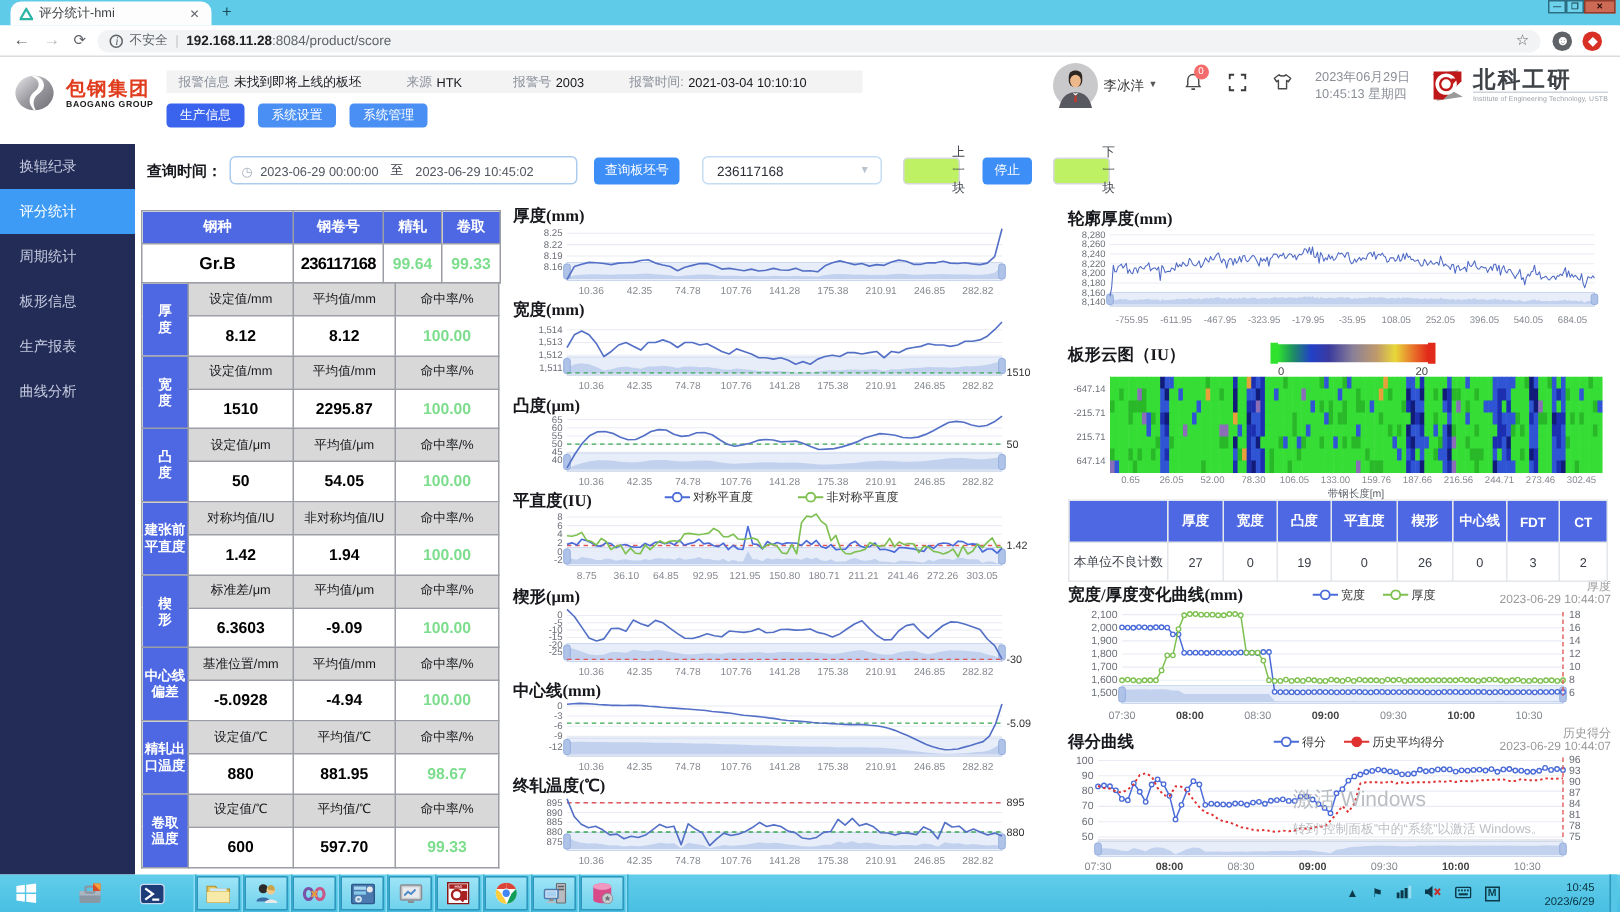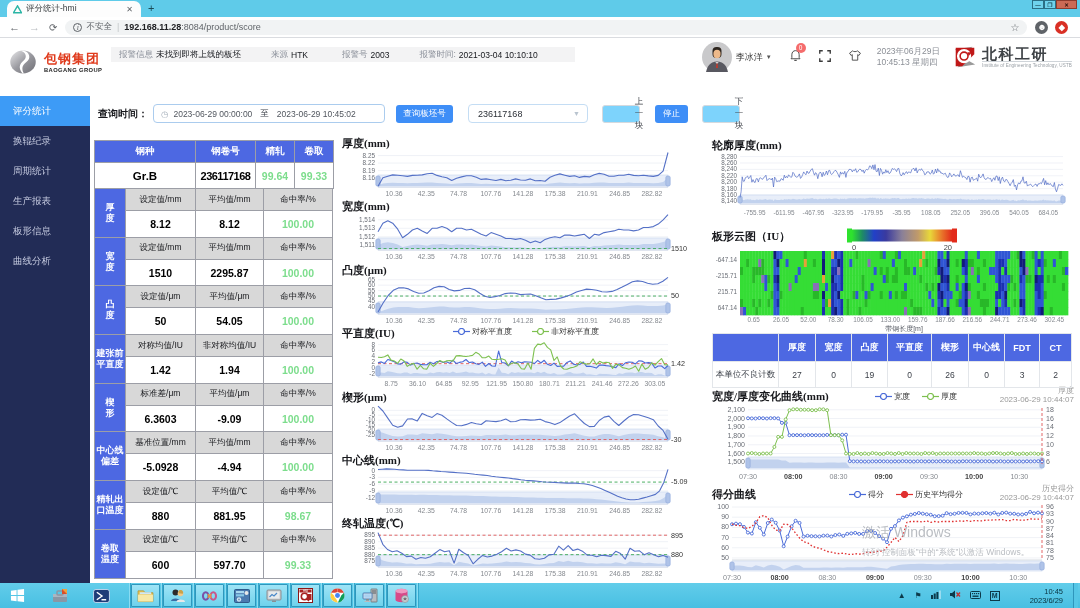--- a/index.html
+++ b/index.html
@@ -74,21 +74,21 @@
 .tb-dateinput { left:63px; top:8px; width:232px; height:19px; border:1px solid #abccee;
   border-radius:4px; background:#fff; display:flex; align-items:center; font-size:8.5px; color:#51565e; }
 .clockic { margin:0 5px 0 7px; color:#a8b2bd; font-size:8.5px; }
 .tb-to { margin:0 8px; color:#3a3f47; }
 .tb-btn-query { left:306px; top:9px; width:57px; height:18px; background:#3e8ef7; border-radius:3px;
   color:#fff; font-size:8.5px; display:flex; align-items:center; justify-content:center; }
 .tb-select { left:378px; top:8px; width:120px; height:19px; border:1px solid #c4ddf4; border-radius:4px;
   background:#fff; display:flex; align-items:center; font-size:9px; color:#2b2f36; }
 .tb-select span.val { margin-left:9px; flex:1; }
 .tb-select .chev { color:#b9c4cf; font-size:7px; margin-right:7px; }
-.tb-btn-plain { top:9px; width:23px; height:18px; background:#7dd3fc; border:1px solid #d5d9de; border-radius:3px;
+.tb-btn-plain { top:9px; width:23px; height:18px; background:#bef264; border:1px solid #d5d9de; border-radius:3px;
   color:#42464d; font-size:8.5px; display:flex; align-items:center; justify-content:center;padding-left:36px; }
 .tb-btn-stop { left:565px; top:9px; width:33px; height:18px; background:#3e8ef7; border-radius:3px;
   color:#fff; font-size:8.5px; display:flex; align-items:center; justify-content:center; }
 
 
 .stats { left:94px; top:188px; width:239px; border-collapse:collapse; position:absolute;
   table-layout:fixed; }
 .stats-top { top:140px; }
 .stats td { border:1px solid #9c9ea6; text-align:center; vertical-align:middle; overflow:hidden; }
 .stats .hd { background:#4d68e2; color:#fff; font-size:9.5px; font-weight:bold; }
@@ -184,20 +184,25 @@
   </div>
   <div class="abs alarmbar">
     <span class="alarm-label">报警信息</span>
     <span class="alarm-val">未找到即将上线的板坯</span>
     <span class="alarm-label" style="margin-left:30px;">来源</span>
     <span class="alarm-val">HTK</span>
     <span class="alarm-label" style="margin-left:34px;">报警号</span>
     <span class="alarm-val">2003</span>
     <span class="alarm-label" style="margin-left:30px;">报警时间:</span>
     <span class="alarm-val">2021-03-04 10:10:10</span>
+  </div>
+  <div class="abs navbtns">
+    <div class="navbtn" style="background:#3a63ee;">生产信息</div>
+    <div class="navbtn" style="background:#4a90f4;">系统设置</div>
+    <div class="navbtn" style="background:#4a90f4;">系统管理</div>
   </div>
   <div class="abs userarea">
     <svg width="30" height="30" viewBox="0 0 30 30">
       <circle cx="15" cy="15" r="15" fill="#c9c9cb"></circle>
       <rect x="10.5" y="5" width="9" height="11" rx="4" fill="#2e2620"></rect>
       <ellipse cx="15" cy="12" rx="3.6" ry="4.2" fill="#edb98a"></ellipse>
       <path d="M4 30 C6 21 11 19.5 15 19.5 C19 19.5 24 21 26 30 Z" fill="#585860"></path>
       <path d="M13 19.5 L15 22 L17 19.5 L15 20.5 Z" fill="#fff"></path>
       <path d="M14.4 21.5 L15.6 21.5 L16 26 L14 26 Z" fill="#c0392b"></path>
     </svg>
@@ -235,25 +240,25 @@
       </svg>
       <div style="margin-left:4px;">
         <div class="brand-cn">北科工研</div>
         <div class="brand-en">Institute of Engineering Technology, USTB</div>
       </div>
     </div>
   </div>
 </div>
 
 <div class="abs sidebar" id="sidebar">
+      <div class="side-item">换辊纪录</div>
       <div class="side-item active">评分统计</div>
-      <div class="side-item">换辊纪录</div>
       <div class="side-item">周期统计</div>
+      <div class="side-item">板形信息</div>
       <div class="side-item">生产报表</div>
-      <div class="side-item">板形信息</div>
       <div class="side-item">曲线分析</div>
     </div>
 
 <div class="abs toolbar">
   <span class="abs tb-label">查询时间：</span>
   <div class="abs tb-dateinput">
     <span class="clockic">◷</span>
     <span>2023-06-29 00:00:00</span>
     <span class="tb-to">至</span>
     <span>2023-06-29 10:45:02</span>
@@ -476,21 +481,21 @@
           <text x="247.44444444444443" y="48" font-size="6.8" fill="#85898f" text-anchor="middle">210.91</text>
           <text x="279.6666666666667" y="48" font-size="6.8" fill="#85898f" text-anchor="middle">246.85</text>
           <text x="311.88888888888886" y="48" font-size="6.8" fill="#85898f" text-anchor="middle">282.82</text>
         </svg>
       </div>
       <div class="abs chartblock" style="left: 0px; top: 190px; width: 368px; height: 63px;">
         <div class="ctitle" style="position: absolute; left: 2px; top: 0px;">平直度(IU)</div>
         <div class="mid-legend" style="left: 60px; width: 260px;"><span style="margin: 0px 6px; white-space: nowrap;"><svg width="17" height="7" style="vertical-align:middle;margin-right:2px;">
               <line x1="0" y1="3.5" x2="17" y2="3.5" stroke="#4a6bd8" stroke-width="1.2"></line>
               <circle cx="8.5" cy="3.5" r="3" fill="#fff" stroke="#4a6bd8" stroke-width="1.2"></circle>
-            </svg><span>对称平直度</span></span><span style="margin: 0px 14px; white-space: nowrap; text-align: right;"><svg width="17" height="7" style="vertical-align:middle;margin-right:2px;">
+            </svg><span>对称平直度</span></span><span style="margin: 0px 24px; white-space: nowrap; text-align: right;"><svg width="17" height="7" style="vertical-align:middle;margin-right:2px;">
               <line x1="0" y1="3.5" x2="17" y2="3.5" stroke="#7ec050" stroke-width="1.2"></line>
               <circle cx="8.5" cy="3.5" r="3" fill="#fff" stroke="#7ec050" stroke-width="1.2"></circle>
             </svg><span>非对称平直度</span></span></div>
         <svg width="368" height="51" id="svg-flatness" style="position: absolute; left: 0px; top: 12px;">
           <line x1="38" y1="35.53125" x2="328" y2="35.53125" stroke="#e9ecf3" stroke-width="0.7"></line>
           <text x="35" y="37.53125" font-size="6.4" fill="#6a6e76" text-anchor="end">-2</text>
           <line x1="38" y1="29.75" x2="328" y2="29.75" stroke="#e9ecf3" stroke-width="0.7"></line>
           <text x="35" y="31.75" font-size="6.4" fill="#6a6e76" text-anchor="end">0</text>
           <line x1="38" y1="23.96875" x2="328" y2="23.96875" stroke="#e9ecf3" stroke-width="0.7"></line>
           <text x="35" y="25.96875" font-size="6.4" fill="#6a6e76" text-anchor="end">2</text>

